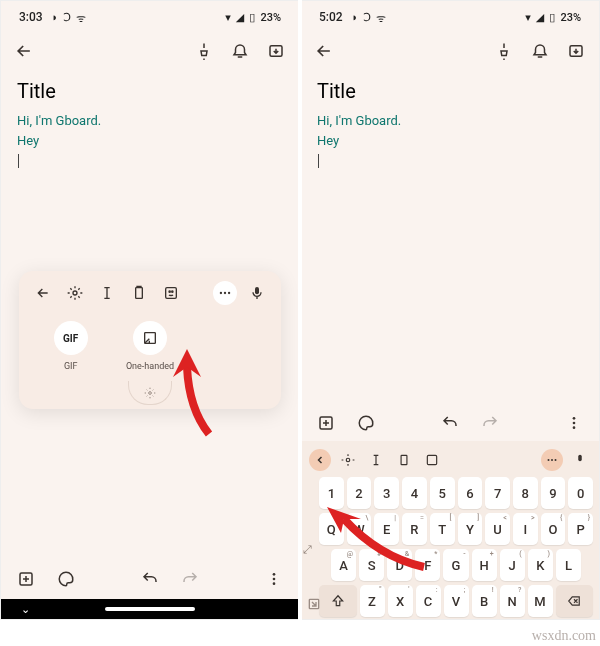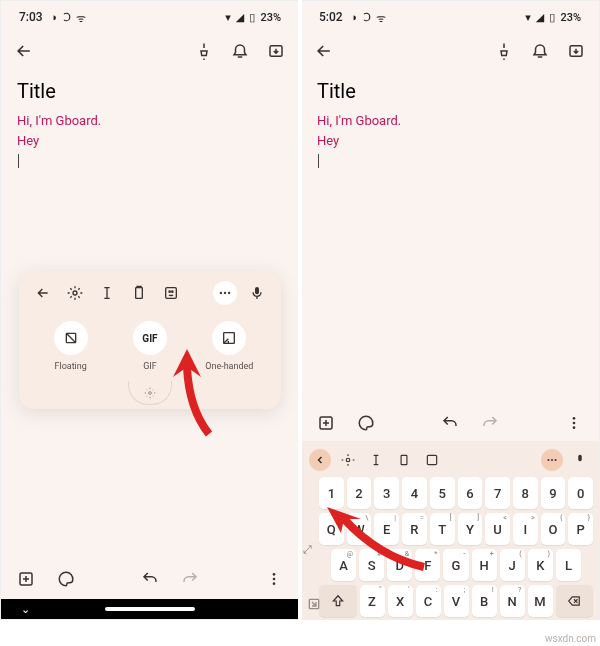--- a/index.html
+++ b/index.html
@@ -15,21 +15,21 @@
   }
   .split { display: flex; width: 100%; height: 620px; }
   .panel { width: 50%; height: 100%; background: #faf3ef; position: relative; display: flex; flex-direction: column; border: 1px solid #eee;}
   .statusbar { display: flex; justify-content: space-between; align-items: center; padding: 4px 18px 0 18px; font-size: 12px; font-weight: 500; height: 28px;}
   .status-icons { display: flex; gap: 5px; align-items: center; font-size: 11px;}
   .topbar { display: flex; align-items: center; justify-content: space-between; padding: 6px 12px 6px 12px; height: 44px;}
   .topbar-right { display: flex; gap: 14px; align-items: center; }
   .iconbtn { width: 22px; height: 22px; display:flex; align-items:center; justify-content:center; }
   .note-area { padding: 6px 16px 0 16px; flex: 0 0 auto;}
   .title-ph { color: #000000; font-size: 20px; margin-bottom: 8px; }
-  .body-text { color: #be185d; font-size: 13px; line-height: 1.5; }
+  .body-text { color: #0f766e; font-size: 13px; line-height: 1.5; }
   .cursor { display:inline-block; width:1px; height:14px; background:#444; vertical-align:middle; margin-left:1px;}
 
   
   .float-panel {
     position: absolute;
     left: 18px; right: 18px;
     top: 270px;
     background: #f8ece5;
     border-radius: 14px;
     box-shadow: 0 4px 20px rgba(0,0,0,0.1);
@@ -72,32 +72,32 @@
   .key.wide15 { flex:1.5; }
   .key.space { flex:4; font-size:9px; color:#888;}
   .key.muted { background:#eee1d8;}
   .key.accent2 { background:#f3ccb4;}
   .expand-left { position:absolute; left:2px; top:68px; font-size:11px; color:#8a7c73; z-index:3;}
 
   
   .arrow { position:absolute; z-index:5;}
   .arrow svg { display:block;}
 
-  .watermark { position:absolute; right:4px; bottom:2px; font-size:10px; color:#b8b0ac;}
+  .watermark { position:absolute; right:4px; bottom:2px; font-size:14px; color:#b8b0ac;font-family:Liberation Serif, serif;}
   .gap-mid { position:absolute; top:0; bottom:26px; left:50%; width:4px; background:#fff; transform:translateX(-50%);}
   .bottom-white { position:absolute; left:0; right:0; bottom:0; height:26px; background:#fff;}
 </style>
 </head>
 <body>
 
 <div class="split">
 
   <div class="panel">
     <div class="statusbar">
-      <div><span>7:03</span>
+      <div><span>3:03</span>
         <span class="status-icons" style="display:inline-flex; margin-left:6px;">
           <span>◗</span>
           <span>ꓛ</span>
           <span>ᯤ</span>
         </span>
       </div>
       <div class="status-icons">
         <span>▾</span>
         <span>◢</span>
         <span>▯</span>
@@ -182,29 +182,20 @@
             </div>
           <div class="ft-ic">
               <svg width="16" height="16" viewBox="0 0 24 24" fill="#3a332f">
                 <rect x="9" y="3" width="6" height="11" rx="3"></rect>
                 <path d="M6 11a6 6 0 0012 0M12 18v3" stroke="#3a332f" stroke-width="2" fill="none"></path>
               </svg>
             </div>
         </div>
       </div>
       <div class="grid6">
-        <div class="cell">
-          <div class="circ">
-              <svg width="16" height="16" viewBox="0 0 24 24" fill="none" stroke="#3a332f" stroke-width="2">
-                <rect x="5" y="5" width="14" height="14" rx="1"></rect>
-                <path d="M5 5l14 14"></path>
-              </svg>
-            </div>
-          <div class="cell-label">Floating</div>
-        </div>
         <div class="cell">
           <div class="circ">
               <span style="font-size:10px; font-weight:700;">GIF</span>
             </div>
           <div class="cell-label">GIF</div>
         </div>
         <div class="cell">
           <div class="circ">
               <svg width="16" height="16" viewBox="0 0 24 24" fill="none" stroke="#3a332f" stroke-width="2">
                 <rect x="4" y="4" width="16" height="16" rx="1"></rect>

